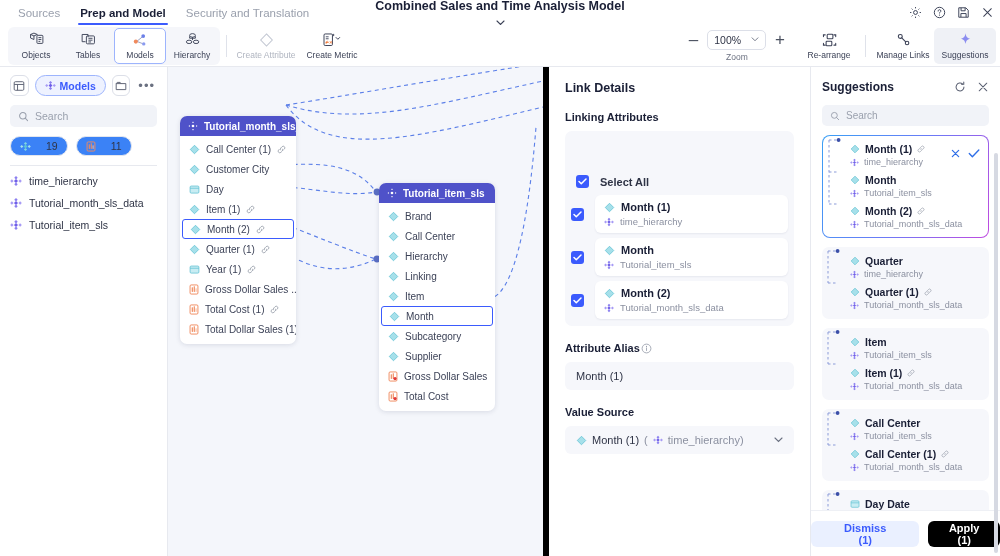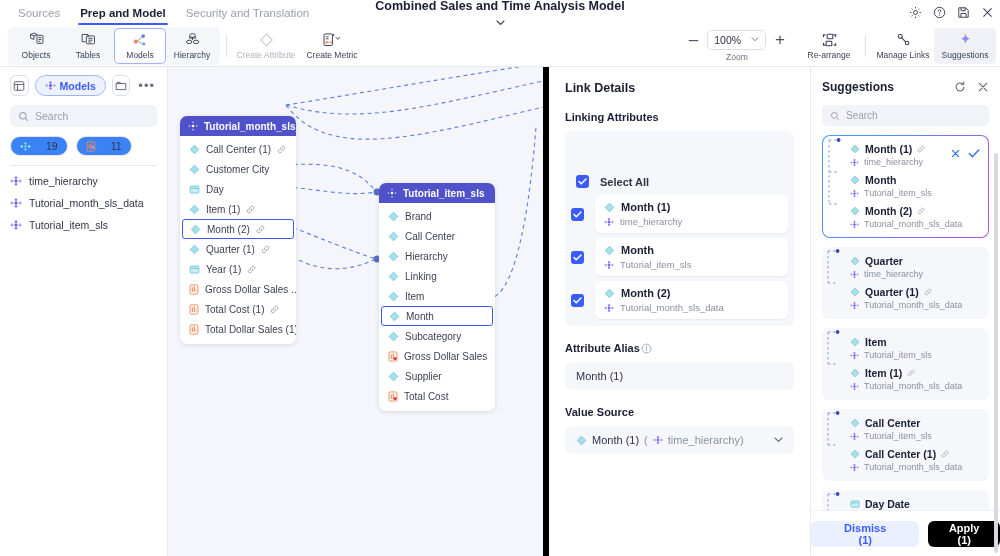--- a/index.html
+++ b/index.html
@@ -753,36 +753,36 @@
           <div class="attr">
             <span class="icn">
                 <svg width="11" height="11" viewBox="0 0 14 14">
                   <path d="M7 1.6L12.4 7 7 12.4 1.6 7z" fill="#a6e0ea" stroke="#62c2d4" stroke-width="1"></path>
                 </svg>
               </span>
             <span>Subcategory</span>
           </div>
           <div class="attr">
             <span class="icn">
+                <svg width="11" height="11" viewBox="0 0 14 14">
+                  <path d="M7 1.6L12.4 7 7 12.4 1.6 7z" fill="#a6e0ea" stroke="#62c2d4" stroke-width="1"></path>
+                </svg>
+              </span>
+            <span>Supplier</span>
+          </div>
+          <div class="attr">
+            <span class="icn">
                 <svg width="10" height="11" viewBox="0 0 12 14" fill="none">
                   <rect x="1" y="1.2" width="10" height="11.6" rx="1.4" stroke="#f08a5d" stroke-width="1.2"></rect>
                   <rect x="3.1" y="4" width="1.5" height="6.2" rx=".5" fill="#f08a5d"></rect>
                   <rect x="5.6" y="2.8" width="1.5" height="7.4" rx=".5" fill="#f08a5d"></rect>
                   <circle cx="8.6" cy="9.6" r="2.1" fill="#e03a3a"></circle>
                 </svg>
               </span>
             <span>Gross Dollar Sales</span>
-          </div>
-          <div class="attr">
-            <span class="icn">
-                <svg width="11" height="11" viewBox="0 0 14 14">
-                  <path d="M7 1.6L12.4 7 7 12.4 1.6 7z" fill="#a6e0ea" stroke="#62c2d4" stroke-width="1"></path>
-                </svg>
-              </span>
-            <span>Supplier</span>
           </div>
           <div class="attr">
             <span class="icn">
                 <svg width="10" height="11" viewBox="0 0 12 14" fill="none">
                   <rect x="1" y="1.2" width="10" height="11.6" rx="1.4" stroke="#f08a5d" stroke-width="1.2"></rect>
                   <rect x="3.1" y="4" width="1.5" height="6.2" rx=".5" fill="#f08a5d"></rect>
                   <rect x="5.6" y="2.8" width="1.5" height="7.4" rx=".5" fill="#f08a5d"></rect>
                   <circle cx="8.6" cy="9.6" r="2.1" fill="#e03a3a"></circle>
                 </svg>
               </span>

